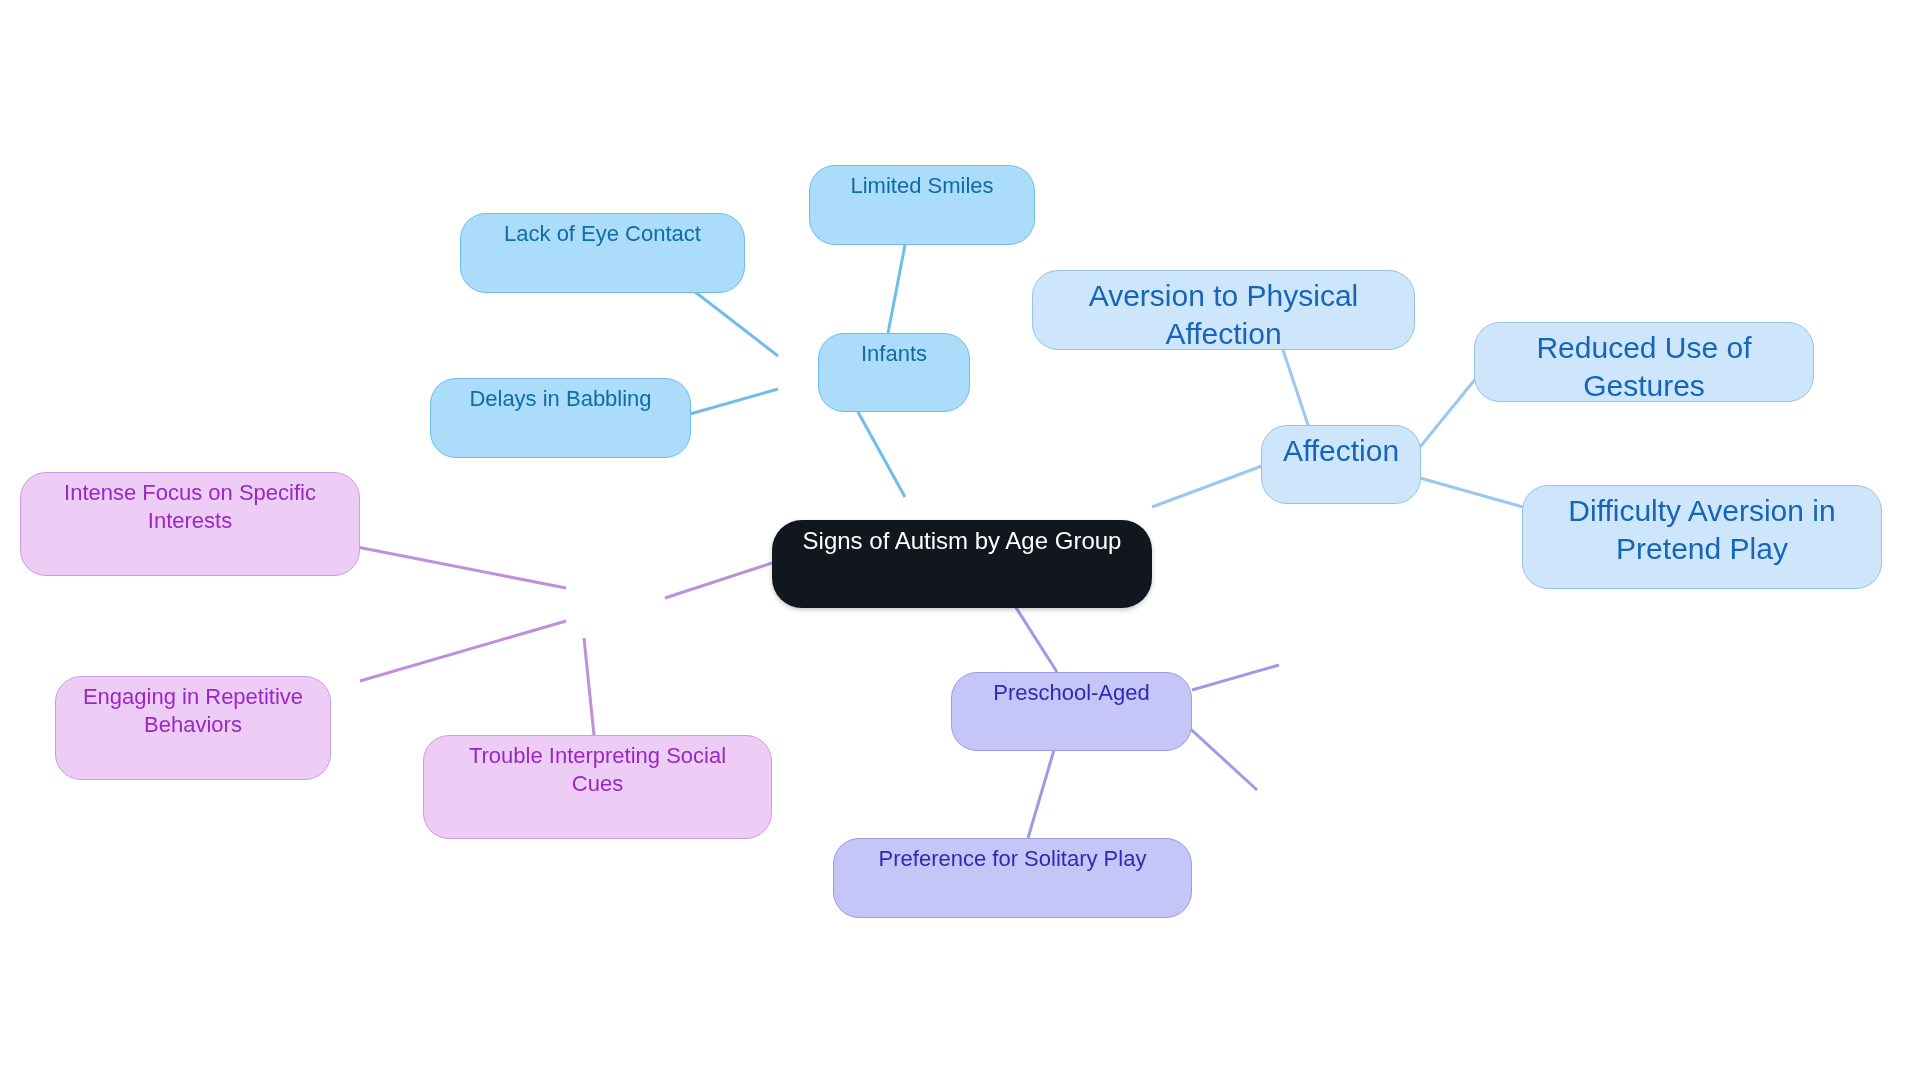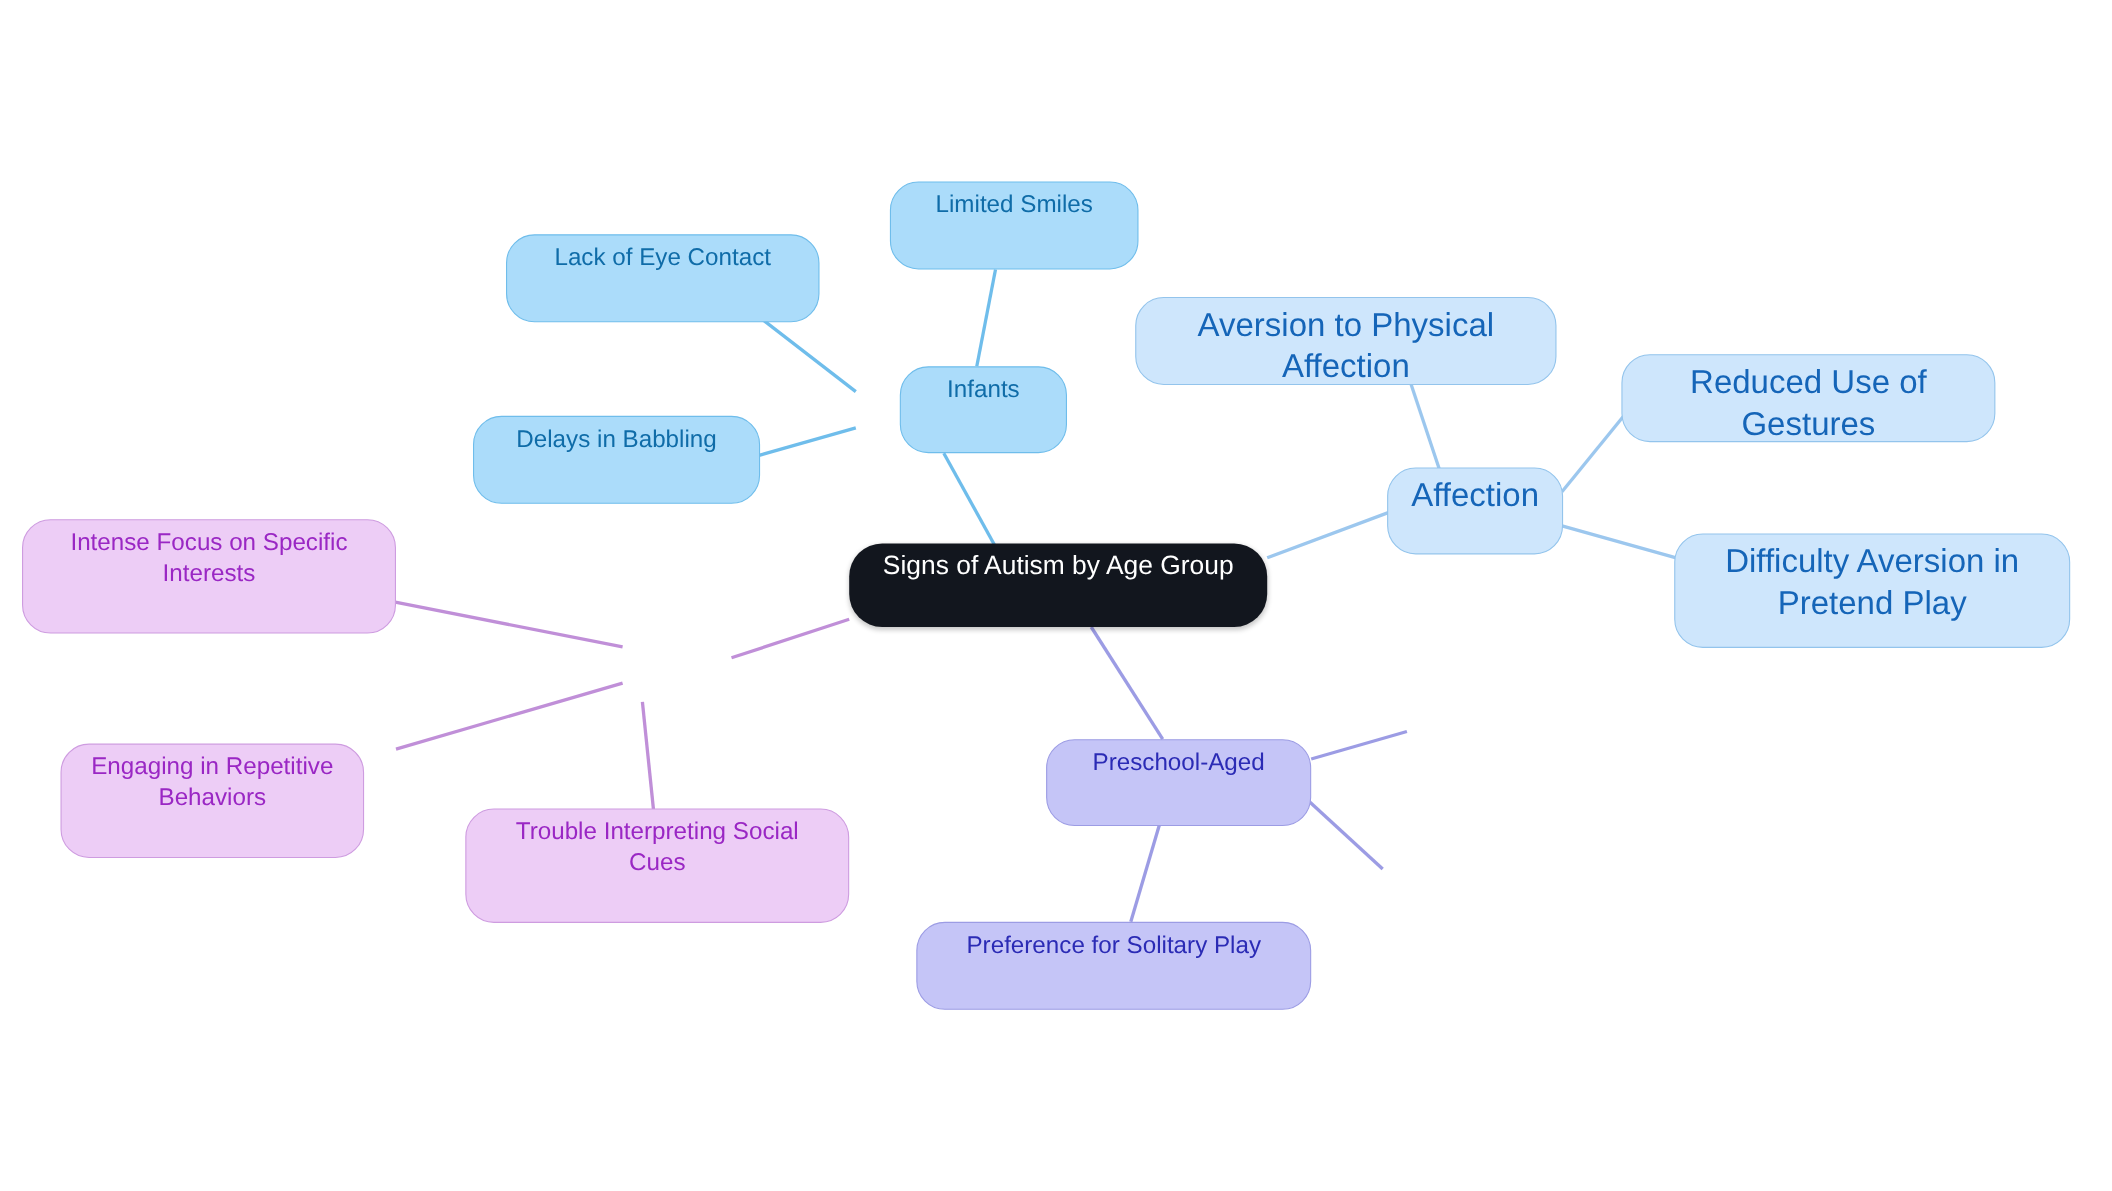--- a/index.html
+++ b/index.html
@@ -96,21 +96,21 @@
 
     <path d="M 1192 690 L 1279 665" stroke="#9C9CE4" stroke-width="3" fill="none"></path>
     <path d="M 1184 723 L 1257 790" stroke="#9C9CE4" stroke-width="3" fill="none"></path>
     <path d="M 1059 733 L 1028 838" stroke="#9C9CE4" stroke-width="3" fill="none"></path>
 
     <path d="M 566 588 L 357 547" stroke="#C08FD8" stroke-width="3" fill="none"></path>
     <path d="M 566 621 L 360 681" stroke="#C08FD8" stroke-width="3" fill="none"></path>
     <path d="M 584 638 L 595 745" stroke="#C08FD8" stroke-width="3" fill="none"></path>
   </svg>
 
-  <div class="node node-root" style="left:772px; top:494px; width:380px; height:76px;">
+  <div class="node node-root" style="left:772px; top:520px; width:380px; height:88px;">
     <span>Signs of Autism by Age Group</span>
   </div>
 
   <div class="node node-infants" style="left:775px; top:333px; width:152px; height:79px;margin-left:43px;">
     <span>Infants</span>
   </div>
 
   <div class="node node-infants" style="left:809px; top:165px; width:226px; height:80px;">
     <span>Limited Smiles</span>
   </div>

